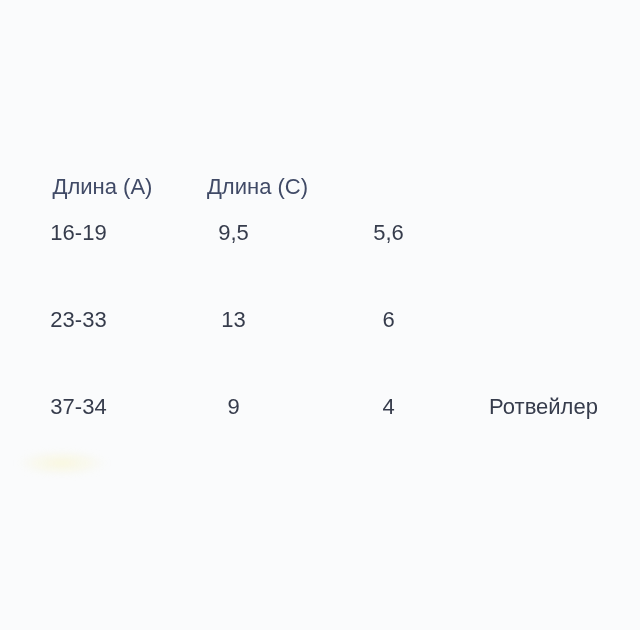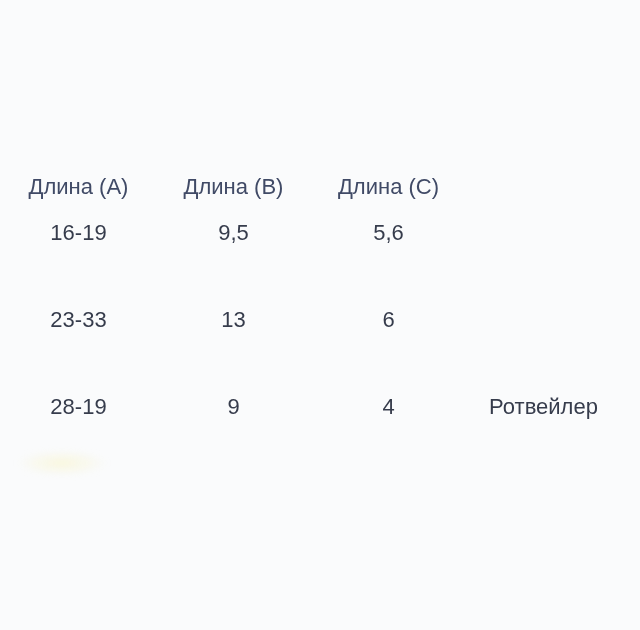--- a/index.html
+++ b/index.html
@@ -23,21 +23,21 @@
   .sheet {
     position: absolute;
     top: 164px;
     left: 1px;
     width: 620px;
   }
   .row {
     display: grid;
     grid-template-columns: repeat(4, 155px);
   }
-  .row-header { height: 46px; }
+  .row-header { height: 46px; margin-left: 24px; }
   .row-1 { height: 46px; }
   .row-2 { height: 128px; }
   .row-3 { height: 46px; }
   .cell {
     display: flex;
     align-items: center;
     justify-content: center;
     text-align: center;
     font-size: 22px;
     line-height: 30px;
@@ -59,38 +59,37 @@
   }
 </style>
 </head>
 <body>
 
 <div class="page">
   <div class="sheet">
 
     <div class="row row-header">
       <div class="cell">Длина (A)</div>
-      <div class="cell">Длина (B)</div>
       <div class="cell">Длина (C)</div>
     </div>
 
     <div class="row row-1">
       <div class="cell">16-19</div>
       <div class="cell">9,5</div>
       <div class="cell">5,6</div>
     </div>
 
     <div class="row row-2">
       <div class="cell">23-33</div>
       <div class="cell">13</div>
       <div class="cell">6</div>
     </div>
 
     <div class="row row-3">
-      <div class="cell">28-19</div>
+      <div class="cell">37-34</div>
       <div class="cell">9</div>
       <div class="cell">4</div>
       <div class="cell">Ротвейлер</div>
     </div>
 
   </div>
 
   <div class="watermark"></div>
 </div>
 

